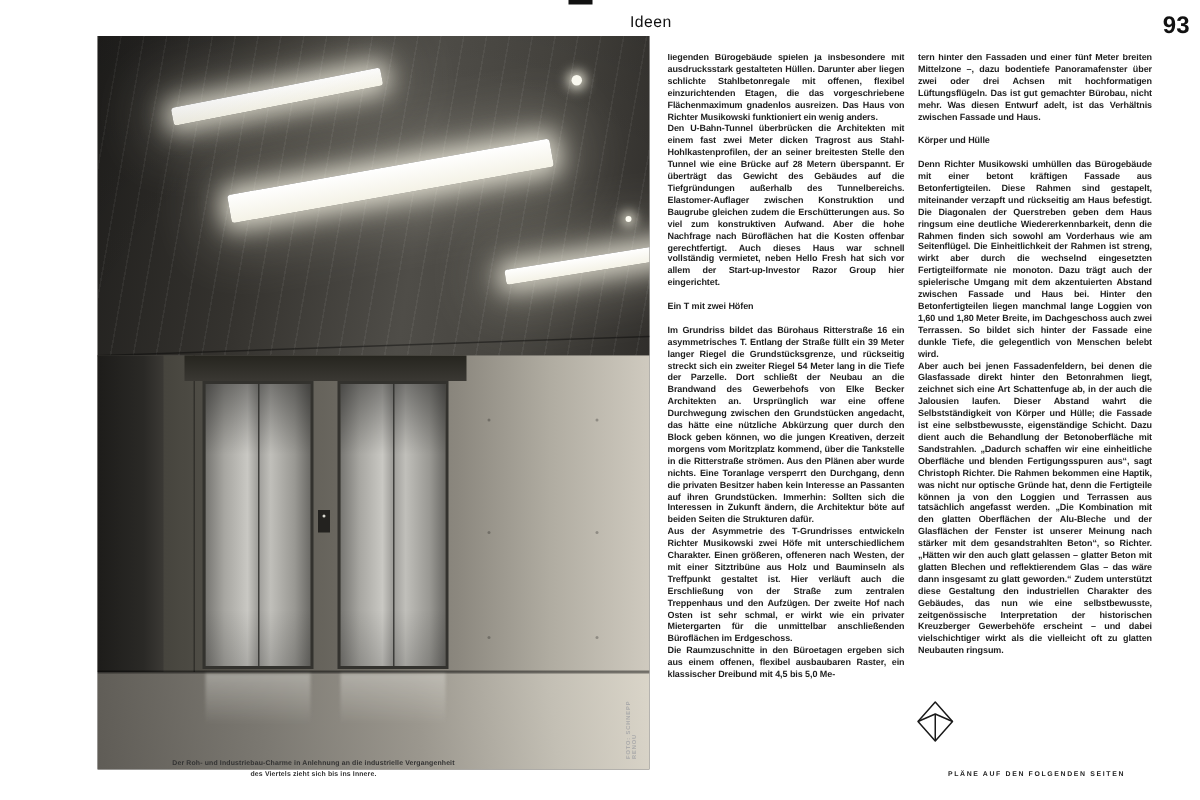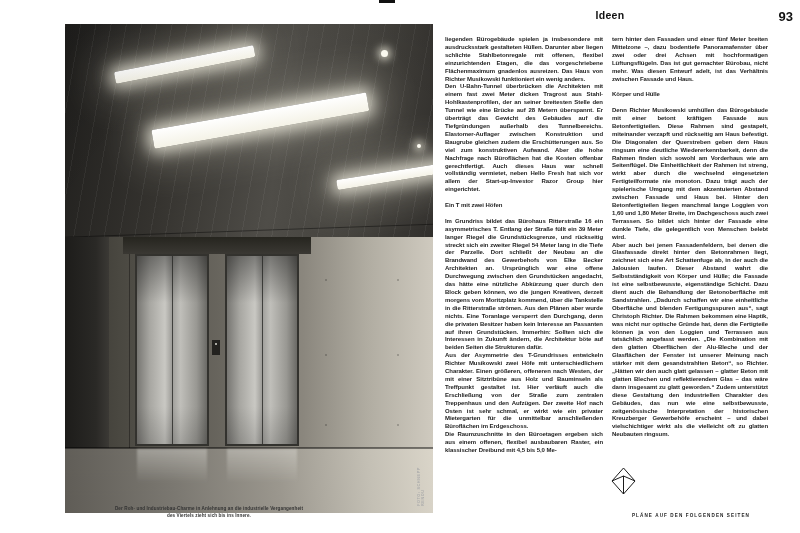--- a/index.html
+++ b/index.html
@@ -56,23 +56,23 @@
     background:radial-gradient(135% 125% at 62% 72%, rgba(0,0,0,0) 52%, rgba(0,0,0,.28) 100%); }
 
   .caption { position:absolute; left:25px; top:506px; width:368px; text-align:center;
     font-size:4.6px; line-height:6.6px; font-weight:bold; color:#333; letter-spacing:.1px; }
   .photo-credit { position:absolute; left:417px; top:452px; height:54px;
     writing-mode:vertical-rl; transform:rotate(180deg);
     font-size:3.8px; letter-spacing:.6px; color:#ababab; font-weight:bold; }
   .spine-mark { position:absolute; left:379px; top:0; width:16px; height:3px; background:#111; }
 
   
-  .running-head { position:absolute; left:420px; top:9px; width:380px; text-align:center;
-    font-size:10.5px; font-weight:bold; letter-spacing:.3px; color:#111; }
-  .folio { position:absolute; right:7px; top:9px; font-size:13px; font-weight:bold; color:#111; }
+  .running-head { position:absolute; left:420px; top:9px; width:380px; text-align:left;
+    font-size:10.5px; font-weight:normal; letter-spacing:.3px; color:#111; }
+  .folio { position:absolute; right:7px; top:9px; font-size:16px; font-weight:bold; color:#111; }
 
   .col { position:absolute; top:36px; height:472px; overflow:hidden;
     font-size:6px; line-height:7.9px; font-weight:bold; color:#1d1d1d;
     text-align:justify; letter-spacing:-.05px; }
   .col-1 { left:445px; width:158px; }
   .col-2 { left:612px; width:156px; }
   .col p { margin:0; }
   .col p.subhead { margin:7.9px 0; }
 
   .gem { position:absolute; left:611px; top:467px; }

